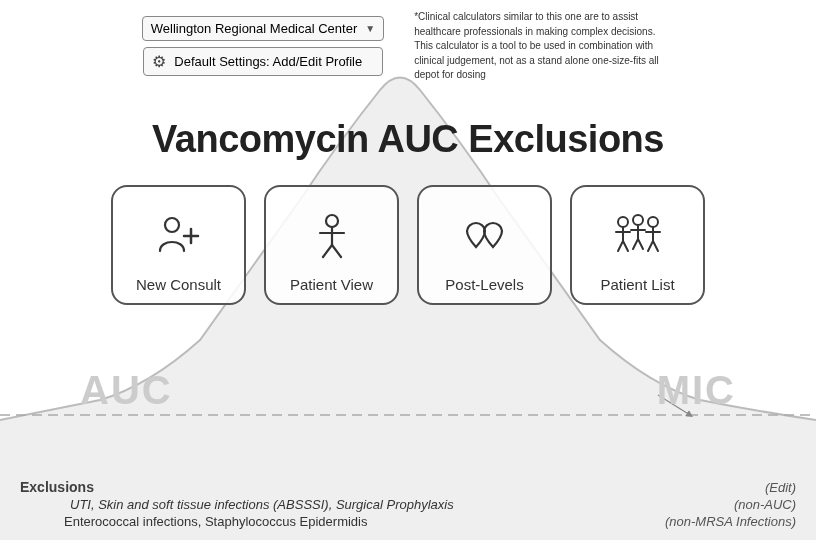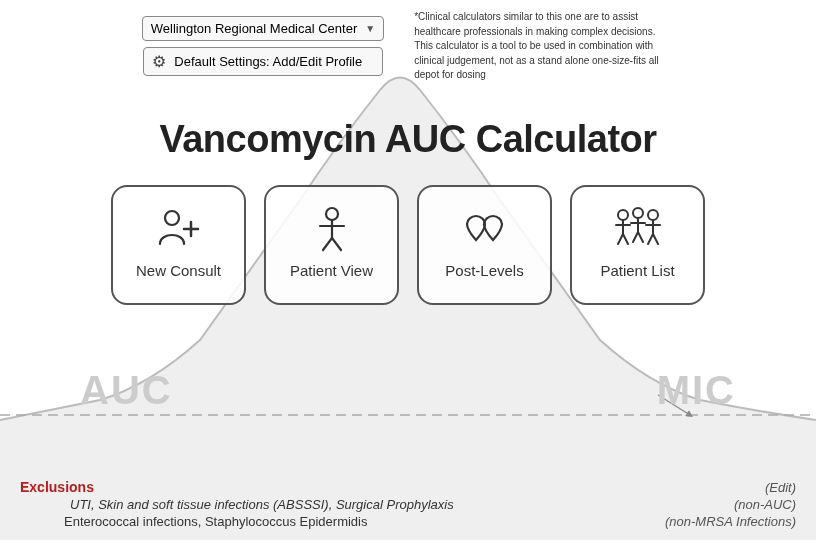--- a/index.html
+++ b/index.html
@@ -111,21 +111,21 @@
 
     .action-card {
       display: flex;
       flex-direction: column;
       align-items: center;
       justify-content: space-between;
       width: 135px;
       height: 120px;
       border: 2px solid #555;
       border-radius: 16px;
-      padding: 14px 10px 24px;
+      padding: 14px 10px 10px;
       cursor: pointer;
       background: rgba(255,255,255,0.85);
       transition: background 0.15s;
     }
 
     .action-card .card-icon {
       font-size: 44px;
       line-height: 1;
       color: #333;
       display: flex;
@@ -172,21 +172,21 @@
       left: 20px;
       z-index: 10;
       display: flex;
       flex-direction: column;
       gap: 2px;
     }
 
     .exclusions-title {
       font-size: 14px;
       font-weight: bold;
-      color: #b91c1c;
+      color: #404040;
       display: inline;
     }
 
     .exclusion-line {
       font-size: 13px;
       color: #333;
       display: flex;
       align-items: baseline;
     }
 
@@ -236,21 +236,21 @@
       <span class="dropdown-arrow">▼</span>
     </div>
     <div class="settings-row">
       <span class="gear-icon">⚙</span>
       <span>Default Settings: Add/Edit Profile</span>
     </div>
   </div>
   <div class="disclaimer">*Clinical calculators similar to this one are to assist healthcare professionals in making complex decisions. This calculator is a tool to be used in combination with clinical judgement, not as a stand alone one-size-fits all depot for dosing</div>
 </div>
 
-<div class="main-title">Vancomycin AUC Calculator</div>
+<div class="main-title">Vancomycin AUC Exclusions</div>
 
 <div class="actions-row">
 
   <div class="action-card">
     <div class="card-icon">
       <svg class="icon-svg" viewBox="0 0 54 54" fill="none" xmlns="http://www.w3.org/2000/svg">
 
         <circle cx="20" cy="16" r="7" stroke="#333" stroke-width="2.2" fill="none"></circle>
         <path d="M8 42 C8 30 32 30 32 42" stroke="#333" stroke-width="2.2" fill="none" stroke-linecap="round"></path>
 

